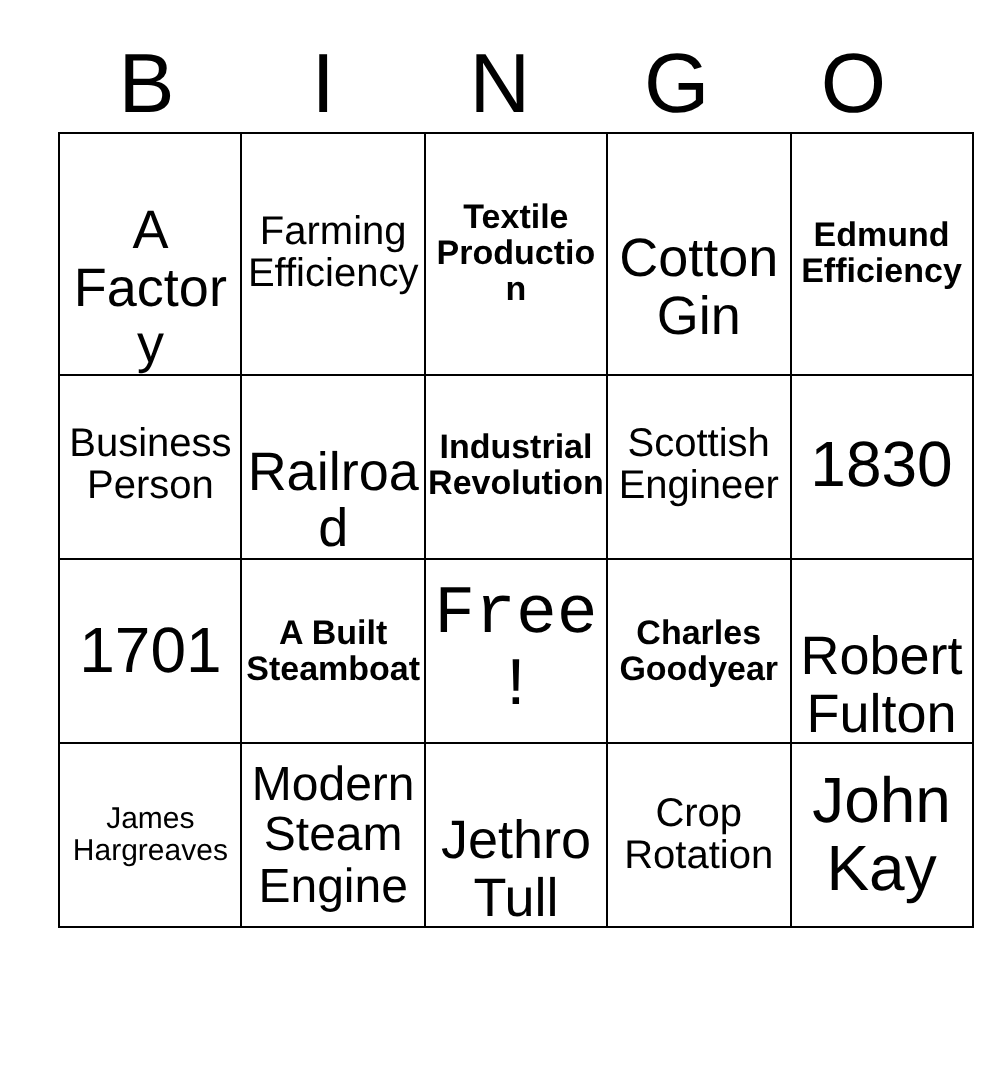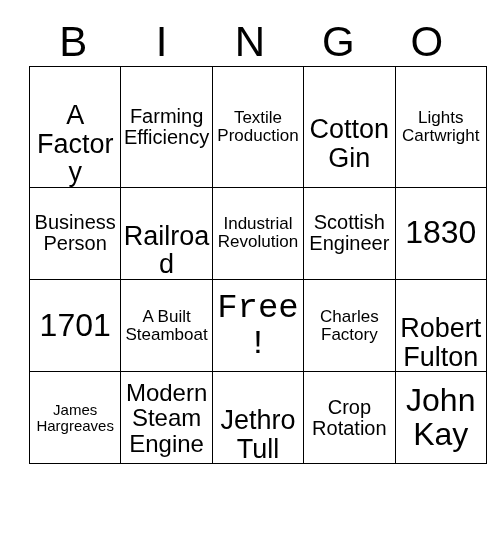--- a/index.html
+++ b/index.html
@@ -50,21 +50,21 @@
     padding: 0 1px;
     overflow: hidden;
     word-wrap: break-word;
   }
   .cell-text {
     display: block;
     line-height: 1.06;
   }
   
   .fs-xs  { font-size: 15px; }
-  .fs-sm  { font-size: 17px; }
+  .fs-sm  { font-size: 17px; font-weight: bold; }
   .fs-md  { font-size: 20px; }
   .fs-lg  { font-size: 24px; text-align: center; }
   .fs-xl  { font-size: 27px; margin-top: 34px; }
   .fs-xxl { font-size: 32px; }
   .fs-free{ font-size: 34px; font-family: Liberation Mono, monospace; }
 </style>
 </head>
 <body>
 
 <div id="card">
@@ -86,21 +86,21 @@
         <td>
             <span class="cell-text fs-md">Farming Efficiency</span>
           </td>
         <td>
             <span class="cell-text fs-sm">Textile Production</span>
           </td>
         <td>
             <span class="cell-text fs-xl">Cotton Gin</span>
           </td>
         <td>
-            <span class="cell-text fs-sm">Lights Cartwright</span>
+            <span class="cell-text fs-sm">Edmund Efficiency</span>
           </td>
       </tr>
       <tr>
         <td>
             <span class="cell-text fs-md">Business Person</span>
           </td>
         <td>
             <span class="cell-text fs-xl">Railroad</span>
           </td>
         <td>
@@ -117,21 +117,21 @@
         <td>
             <span class="cell-text fs-xxl">1701</span>
           </td>
         <td>
             <span class="cell-text fs-sm">A Built Steamboat</span>
           </td>
         <td>
             <span class="cell-text fs-free">Free!</span>
           </td>
         <td>
-            <span class="cell-text fs-sm">Charles Factory</span>
+            <span class="cell-text fs-sm">Charles Goodyear</span>
           </td>
         <td>
             <span class="cell-text fs-xl">Robert Fulton</span>
           </td>
       </tr>
       <tr>
         <td>
             <span class="cell-text fs-xs">James Hargreaves</span>
           </td>
         <td>

